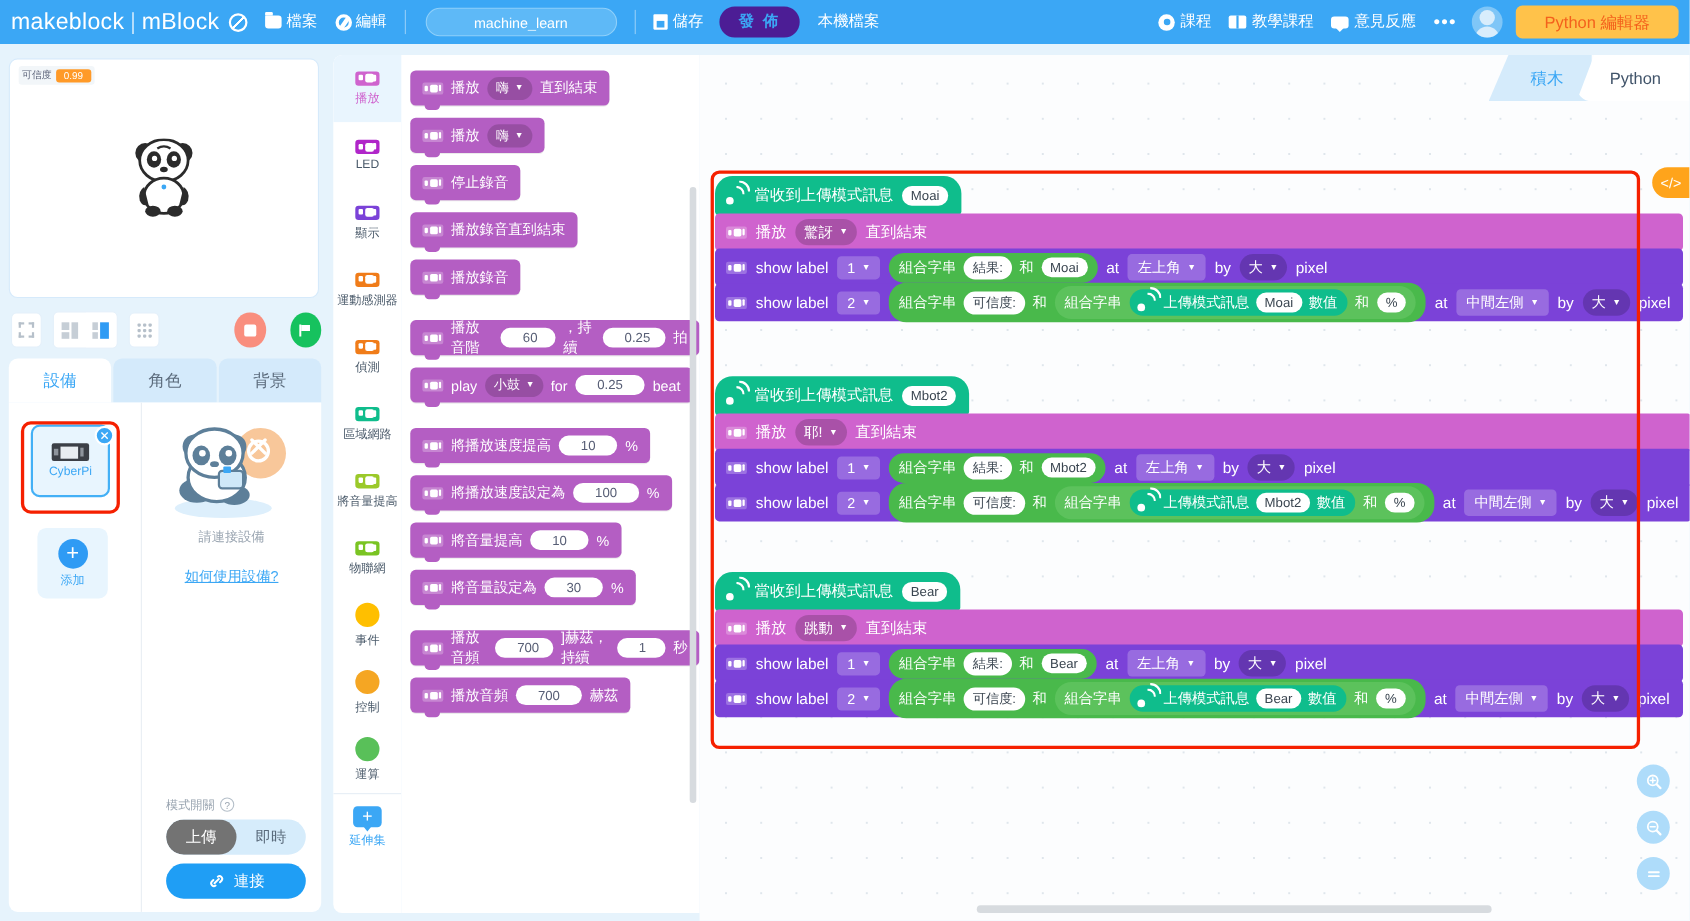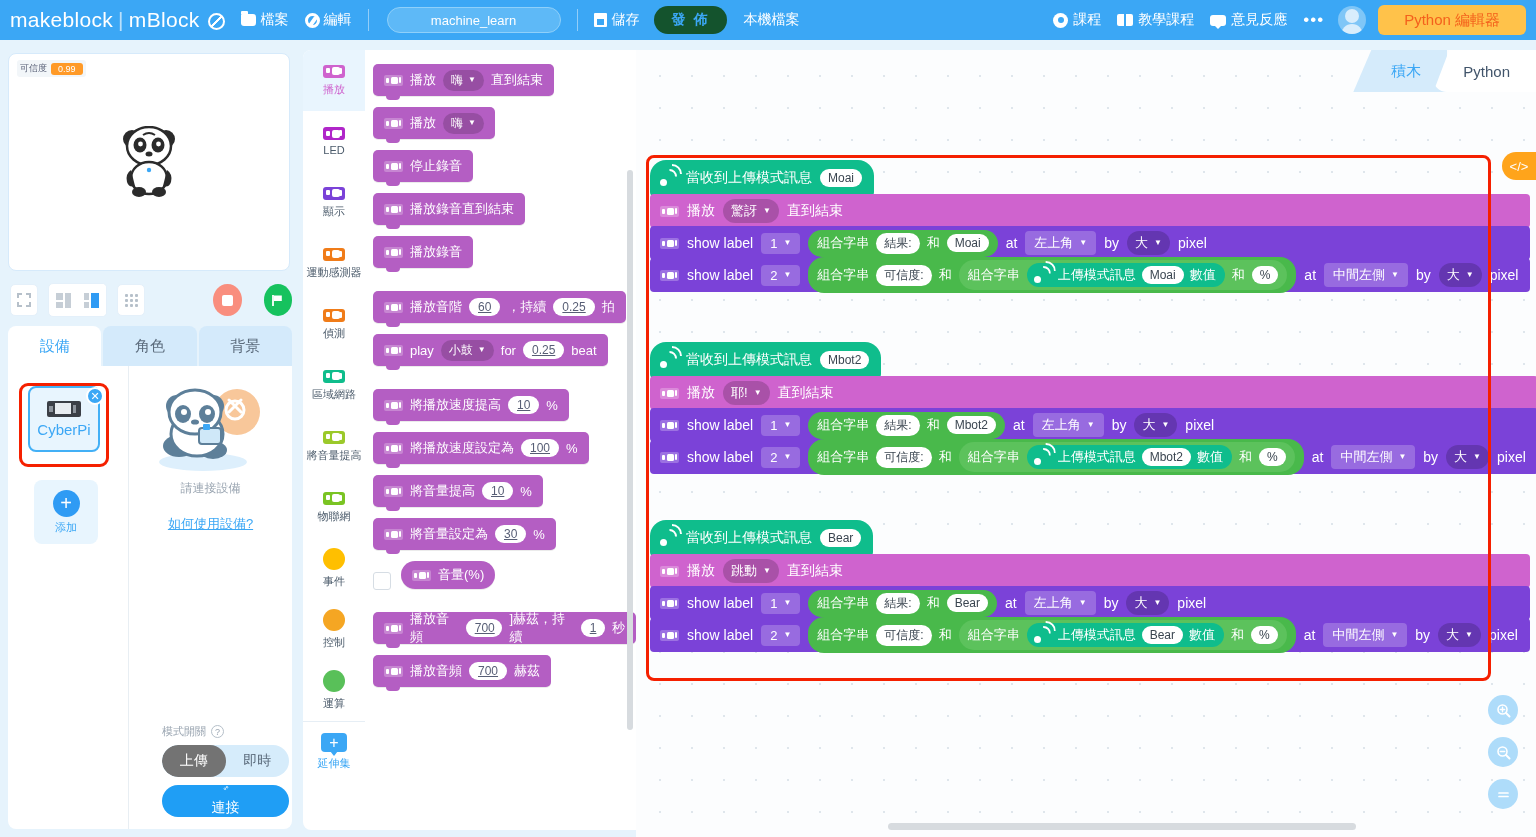--- a/index.html
+++ b/index.html
@@ -47,21 +47,21 @@
     display: flex; align-items: center; justify-content: center;
   }
   .fname { font-size: 13px; color: #fff; background: transparent; border: none;
     text-align: center; width: 100%; outline: none; font-family: inherit; }
   .vdiv { width: 1px; height: 22px; background: rgba(255,255,255,.45); margin-left: 16px; }
   .ic-save { width: 13px; height: 14px; background: #fff; border-radius: 1px; position: relative; }
   .ic-save:after { content:""; position:absolute; left:3px; top:6px; width:7px; height:6px;
     background:#3ba7f5; }
   .btn-publish {
     margin-left: 14px; height: 28px; padding: 0 18px; border-radius: 15px;
-    background: #14532d; color: #3ba7f5; font-size: 14px; font-weight: bold;
+    background: #4c1d95; color: #3ba7f5; font-size: 14px; font-weight: bold;
     display: flex; align-items: center; cursor: pointer; letter-spacing: 2px;
   }
   .hdr-right { margin-left: auto; display: flex; align-items: center; }
   .ic-course { width: 15px; height: 15px; border-radius: 50%; background: #fff; position: relative; }
   .ic-course:after { content:""; position:absolute; left:4.5px; top:4.5px; width:6px; height:6px;
     border-radius:50%; background:#3ba7f5;}
   .ic-book { width: 16px; height: 12px; background: #fff; border-radius: 2px; position: relative;}
   .ic-book:after { content:""; position:absolute; left:7px; top:0; width:2px; height:12px;
     background:#3ba7f5;}
   .ic-chat { width: 16px; height: 11px; background: #fff; border-radius: 3px; position: relative;}
@@ -146,52 +146,52 @@
   .dev-card-wrap.sel { outline: 3px solid #f52000; border-radius: 6px; }
   .dev-card {
     width: 72px; height: 66px; margin: 6px; background: #e8f5fe;
     border: 2px solid #43b0f6; border-radius: 8px;
     display:flex; flex-direction: column; align-items:center; justify-content:center;
     gap: 4px; cursor: pointer;
   }
   .dev-thumb { width: 34px; height: 16px; background: #3b3f46; border-radius: 2px;
     display:flex; align-items:center; gap:2px; padding:0 2px;}
   .dev-thumb i { background:#8e949c; }
-  .dev-name { font-size: 15px; color: #3ba7f5; }
+  .dev-name { font-size: 11px; color: #3ba7f5; }
   .dev-close {
     position: absolute; right: 2px; top: 1px; width: 18px; height: 18px; border-radius: 50%;
     background: #3ba7f5; color: #fff; font-size: 11px; display:flex; align-items:center;
     justify-content:center; cursor: pointer; border: 2px solid #fff;
   }
   .dev-add {
     width: 64px; height: 64px; margin: 16px 0 0 12px; background: #e8f5fe; border-radius: 8px;
     display:flex; flex-direction: column; align-items:center; justify-content:center; gap: 3px;
     cursor: pointer;
   }
   .plus-circle { width: 27px; height: 27px; border-radius: 50%; background: #2f9bf4;
     color:#fff; display:flex; align-items:center; justify-content:center; font-size: 20px; line-height:0;}
   .dev-add-label { font-size: 11px; color: #3ba7f5; }
   .dev-detail { flex: 1; border-left: 1px solid #e8eef3; position: relative; padding-top: 10px; }
   .panda-big { display:block; margin: 8px auto 0; }
   .connect-msg { text-align: center; font-size: 12px; color: #9aa5b1; margin-top: 6px; }
   .howto { text-align:center; font-size: 13px; color: #3ba7f5; text-decoration: underline;
     margin-top: 18px; cursor: pointer; display:block;}
-  .mode-area { position: absolute; left: 15px; bottom: 12px; width: 100%; padding: 0 18px; }
+  .mode-area { position: absolute; left: 4px; bottom: 12px; width: 100%; padding: 0 18px; }
   .mode-label { font-size: 11px; color: #9aa5b1; display:flex; align-items:center; gap:5px;
     margin-bottom: 6px; }
   .qmark { width: 13px; height: 13px; border-radius: 50%; border: 1px solid #b5bfc9;
     font-size: 9px; display:flex; align-items:center; justify-content:center; color:#9aa5b1;}
   .seg { display:flex; width: 100%; height: 32px; border-radius: 16px; background: #d6ecfb;
     overflow:hidden; }
   .seg > div { flex:1; display:flex; align-items:center; justify-content:center;
     font-size: 14px; color:#5b6b7c; cursor:pointer; }
   .seg > div.on { background:#737373; color:#fff; border-radius:16px;text-align:center; }
   .btn-connect { margin-top: 8px; width: 100%; height: 32px; border-radius: 16px;
     background: #1f9ef5; color:#fff; font-size: 14px; display:flex; align-items:center;
-    justify-content:center; gap:8px; cursor:pointer;flex-direction:column; }
+    justify-content:center; gap:8px; cursor:pointer; }
 
   
   .rail {
     position: absolute; left: 303px; top: 50px; width: 62px; height: 780px;
     background: #fff; border-radius: 8px 0 0 8px; overflow: hidden;
   }
   .cat {
     height: 61px; display:flex; flex-direction: column; align-items:center; justify-content:center;
     gap: 4px; cursor:pointer; font-size: 11px; color: #4a5a6a;
   }
@@ -232,22 +232,22 @@
     margin-right: 10px; background: #fff; cursor:pointer; flex: 0 0 auto;}
   .blk.report { border-radius: 16px; height: 28px; }
   .mini-chip { width: 19px; height: 11px; border-radius: 2px; background: rgba(255,255,255,.25);
     position: relative; flex: 0 0 auto; }
   .mini-chip:before{content:"";position:absolute;left:2px;top:3px;width:3px;height:5px;background:#fff;border-radius:1px;}
   .mini-chip i{position:absolute;left:7px;top:2px;width:7px;height:7px;background:#fff;border-radius:1.5px;}
   .mini-chip:after{content:"";position:absolute;right:2px;top:2.5px;width:2.5px;height:6px;background:#fff;border-radius:1px;}
   .dd { background: rgba(0,0,0,.16); border-radius: 12px; padding: 2px 8px; font-size: 12px;
     display:inline-flex; align-items:center; gap: 5px; }
   .dd .caret { font-size: 8px; }
-  .numfield { background: #fff; color: #575e75; border-radius: 11px; padding: 2px 9px;
-    font-size: 12px; min-width: 22px; text-align:center;text-decoration:underline; }
+  .numfield { background: #fff; color: #575e75; border-radius: 11px; padding: 2px 20px;
+    font-size: 12px; min-width: 22px; text-align:center; }
 
   
   .workspace {
     position: absolute; left: 636px; top: 50px; width: 900px; height: 787px;
     background: #fcfdfe;
     background-image: radial-gradient(#dfe6ec 1px, transparent 1.1px);
     background-size: 32px 32px;
     background-position: 8px 10px;
     overflow: hidden;
   }
@@ -700,29 +700,20 @@
         <div style="width: 0px; flex: 0 0 auto;"></div>
         <div class="blk nub">
           <span class="mini-chip">
             <i></i>
           </span>
           <span>將音量設定為</span>
           <span class="numfield">30</span>
           <span>%</span>
         </div>
       </div>
-      <div class="blk-row">
-        <div class="chk"></div>
-        <div class="blk report">
-          <span class="mini-chip">
-            <i></i>
-          </span>
-          <span>音量(%)</span>
-        </div>
-      </div>
       <div class="blk-row" style="margin-top: 12px;">
         <div style="width: 0px; flex: 0 0 auto;"></div>
         <div class="blk nub">
           <span class="mini-chip">
             <i></i>
           </span>
           <span>播放音頻</span>
           <span class="numfield">700</span>
           <span>]赫茲，持續</span>
           <span class="numfield">1</span>

